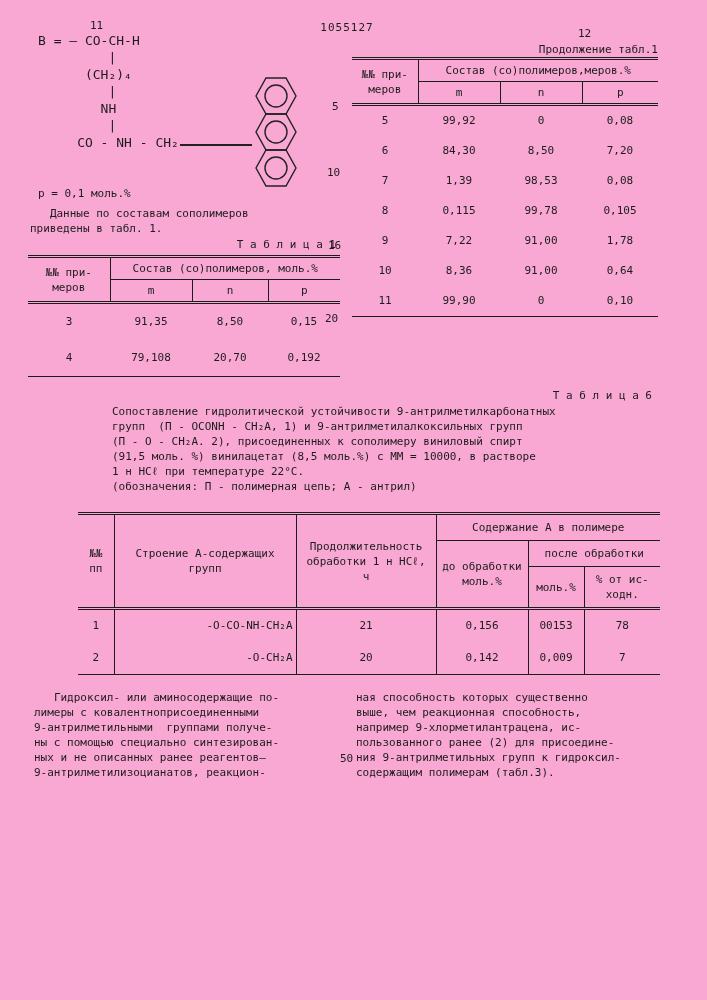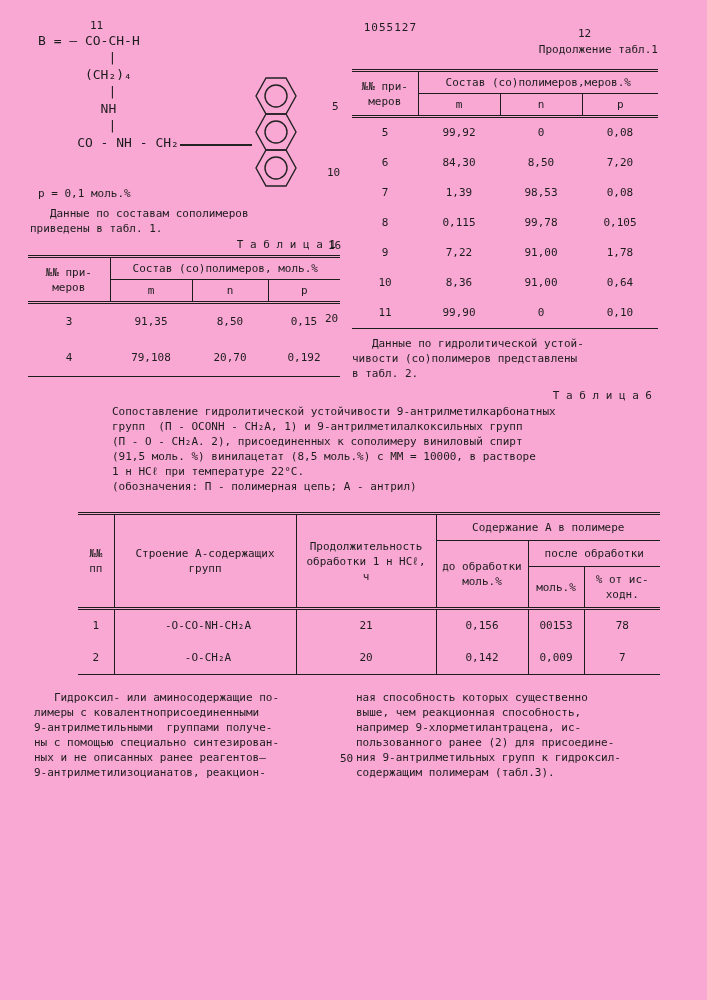--- a/index.html
+++ b/index.html
@@ -20,30 +20,30 @@
   .bb{border-bottom:1px solid #1c1c1c}
   .th-num{white-space:pre-line;text-align:left;padding:3px 2px 3px 3px}
   .t1 thead th{padding:3px 2px}
   .t1-left tbody td{padding:10px 2px 11px}
   .t1-right tbody td{padding:7px 2px 8px}
   .t2{border-top:3px double #1c1c1c}
   .t2 thead{border-bottom:3px double #1c1c1c}
   .t2 tbody{border-bottom:1px solid #1c1c1c}
   .t2 thead th{white-space:pre-line;padding:5px 3px}
   .t2 tbody td{padding:8px 3px 9px}
-  .t2 .struct{text-align:center;padding-left:9px}
+  .t2 .struct{text-align:right;padding-left:9px}
   .mline{font-size:11px}
 </style>
 </head>
 <body>
 
 <div class="page">
 
   <div class="abs" style="left:90px;top:18px">11</div>
-  <div class="abs" style="left:305px;top:20px;width:112px;text-align:right;letter-spacing:1px">1055127</div>
+  <div class="abs" style="left:291px;top:20px;width:112px;text-align:center;letter-spacing:1px">1055127</div>
   <div class="abs" style="left:578px;top:26px">12</div>
 
   <div class="abs formula" style="left:38px;top:32px">B = — CO-CH-H
          |
       (CH₂)₄
          |
         NH
          |
      CO - NH - CH₂</div>
   <div class="abs bond-line" style="left:180px;top:144px;width:72px"></div>
@@ -101,21 +101,21 @@
           <td>4</td>
           <td>79,108</td>
           <td>20,70</td>
           <td>0,192</td>
         </tr>
         </tbody>
     </table>
   </div>
 
   <div class="abs" style="left:352px;top:42px;width:306px">
-    <div class="right" style="margin-bottom:12px">Продолжение табл.1</div>
+    <div class="right" style="margin-bottom:0">Продолжение табл.1</div>
     <table class="tbl t1 t1-right">
       <colgroup>
           <col style="width:66px">
           <col style="width:82px">
           <col style="width:82px">
           <col style="width:76px">
         </colgroup>
       <thead>
         <tr>
           <th rowspan="2" class="th-num">№№ при-
@@ -169,23 +169,20 @@
           <tr>
           <td>11</td>
           <td>99,90</td>
           <td>0</td>
           <td>0,10</td>
         </tr>
         </tbody>
     </table>
   </div>
 
-  <div class="abs pre" style="left:352px;top:336px;width:306px">   Данные по гидролитической устой-
-чивости (со)полимеров представлены
-в табл. 2.</div>
 
   <div class="abs right" style="left:478px;top:388px;width:174px">Т а б л и ц а  6</div>
   <div class="abs pre" style="left:112px;top:404px;width:550px">Сопоставление гидролитической устойчивости 9-антрилметилкарбонатных
 групп  (П - ОСОNH - CH₂A, 1) и 9-антрилметилалкоксильных групп
 (П - О - CH₂A. 2), присоединенных к сополимеру виниловый спирт
 (91,5 моль. %) винилацетат (8,5 моль.%) с ММ = 10000, в растворе
 1 н HCℓ при температуре 22°С.
 (обозначения: П - полимерная цепь; А - антрил)</div>
 
   <div class="abs" style="left:78px;top:512px;width:582px">

